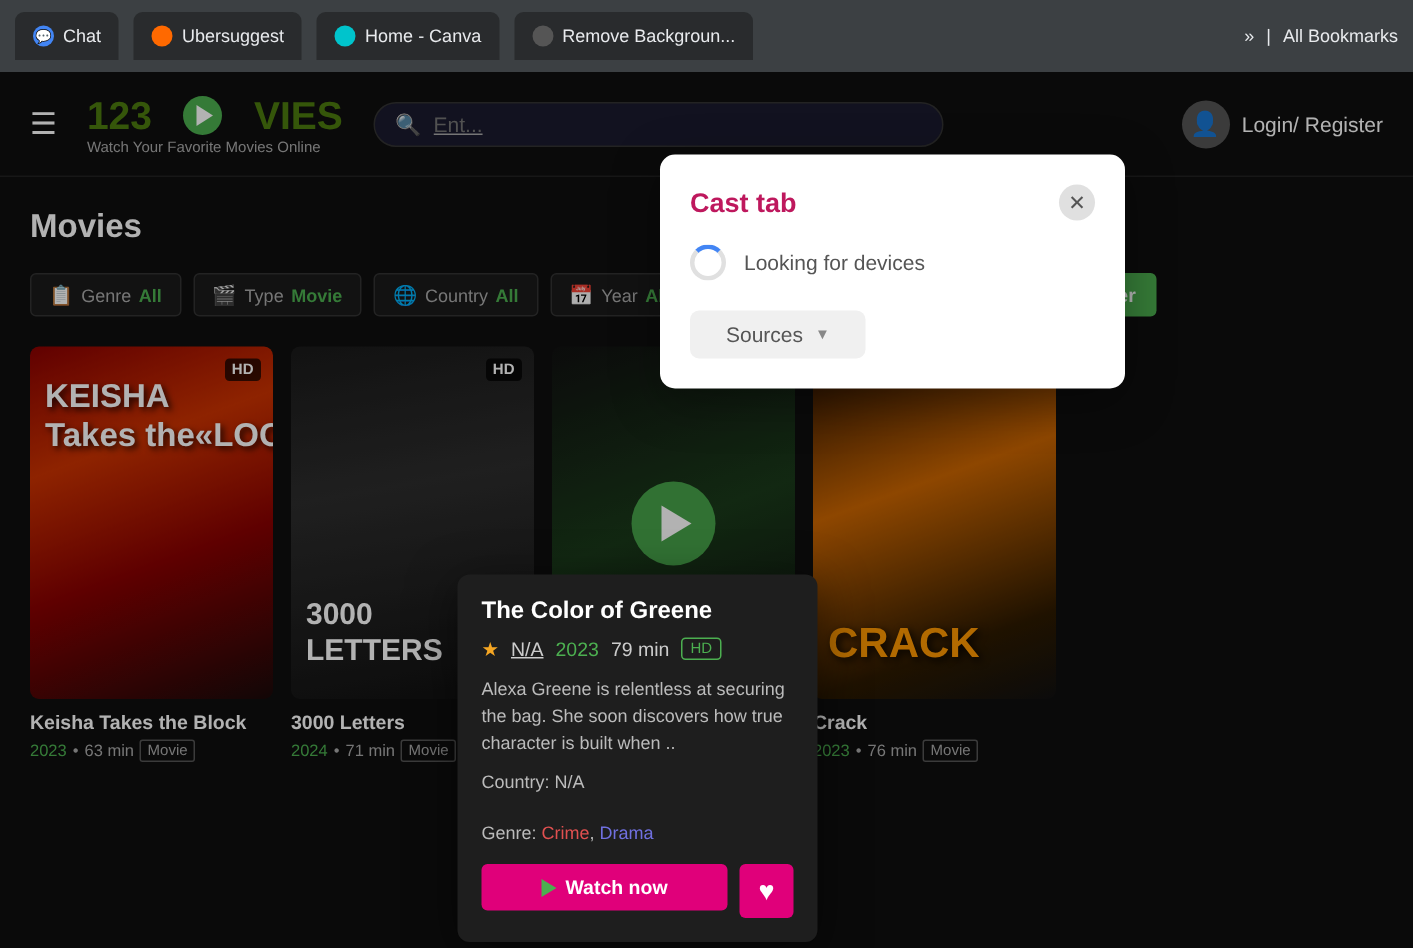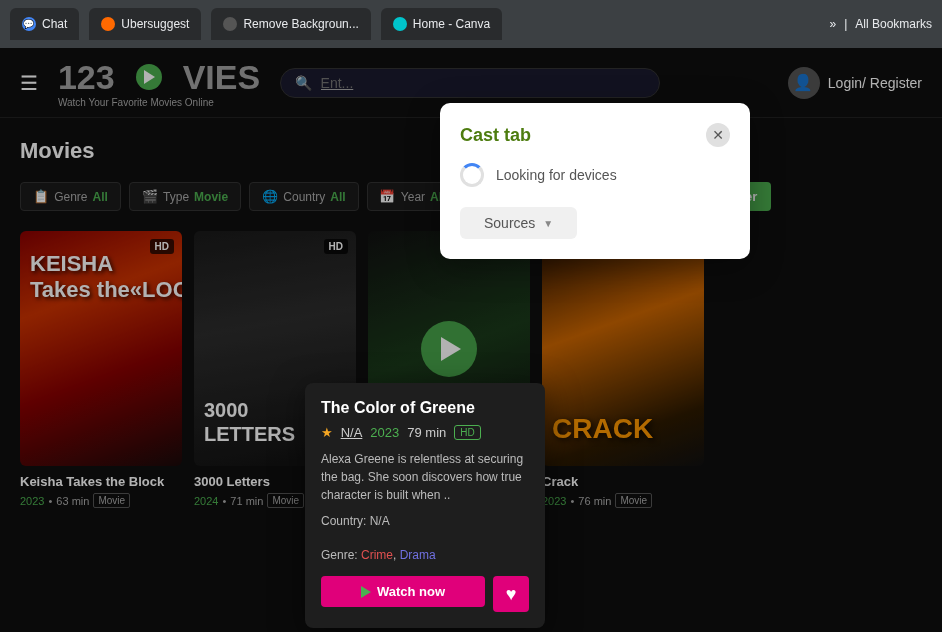--- a/index.html
+++ b/index.html
@@ -64,23 +64,23 @@
     .hamburger {
       font-size: 20px;
       cursor: pointer;
       color: #fff;
     }
     .logo {
       display: flex;
       flex-direction: column;
     }
     .logo-text {
-      font-size: 34px;
-      font-weight: bold;
-      color: #a3a3a3;
+      font-size: 26px;
+      font-weight: bold;
+      color: #4d7c0f;
       display: flex;
       align-items: center;
       gap: 20px;
     }
     .logo-play {
       width: 26px;
       height: 26px;
       background: #4caf50;
       border-radius: 50%;
       display: inline-flex;
@@ -361,21 +361,21 @@
     }
     .cast-modal-header {
       display: flex;
       align-items: center;
       justify-content: space-between;
       margin-bottom: 16px;
     }
     .cast-modal-title {
       font-size: 18px;
       font-weight: bold;
-      color: #4d7c0f;
+      color: #be185d;
       text-align: right;
     }
     .cast-close-btn {
       width: 24px;
       height: 24px;
       border-radius: 50%;
       background: #e0e0e0;
       border: none;
       cursor: pointer;
       display: flex;
@@ -524,26 +524,26 @@
 <div class="browser-bar">
   <div class="browser-tab">
     <div class="tab-icon tab-chat">💬</div>
     <span>Chat</span>
   </div>
   <div class="browser-tab">
     <div class="tab-icon tab-uber"></div>
     <span>Ubersuggest</span>
   </div>
   <div class="browser-tab">
+    <div class="tab-icon tab-canva"></div>
+    <span>Home - Canva</span>
+  </div>
+  <div class="browser-tab">
     <div class="tab-icon tab-remove"></div>
     <span>Remove Backgroun...</span>
-  </div>
-  <div class="browser-tab">
-    <div class="tab-icon tab-canva"></div>
-    <span>Home - Canva</span>
   </div>
   <div class="browser-bar-right">
     <span>»</span>
     <span>|</span>
     <span>All Bookmarks</span>
   </div>
 </div>
 
 <div class="site-header">
   <span class="hamburger">☰</span>

